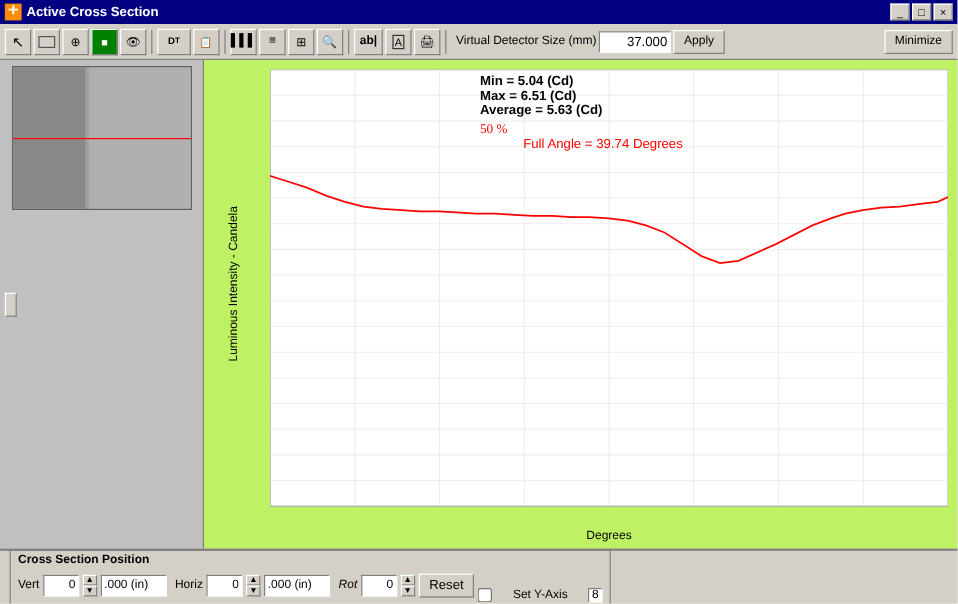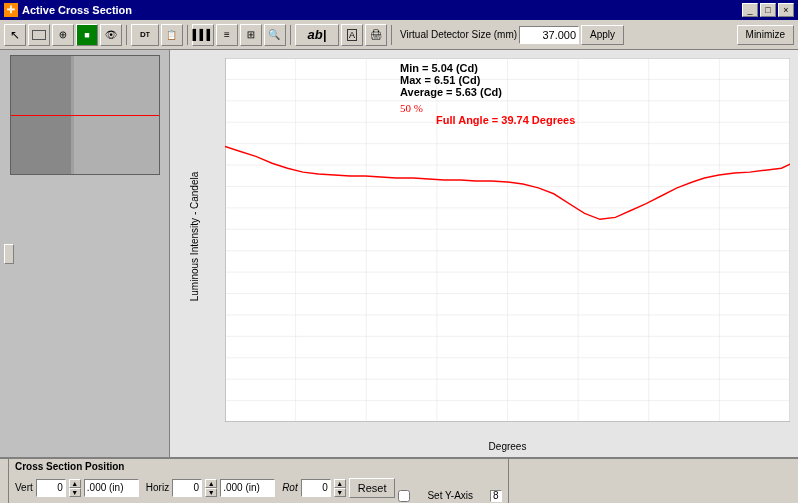--- a/index.html
+++ b/index.html
@@ -90,21 +90,21 @@
       top: 50%;
       transform: translateY(-50%);
       width: 10px;
       height: 20px;
       background: #d4d0c8;
       border: 1px solid; border-color: #fff #808080 #808080 #fff;
     }
 
     .chart-area {
       flex: 1;
-      background: #e5e5e5;
+      background: #bef264;
       position: relative;
       padding: 8px 10px 30px 60px;
     }
 
     .y-axis-label {
       position: absolute;
       left: 10px;
       top: 50%;
       transform: translateY(-50%) rotate(-90deg);
       transform-origin: center center;
@@ -198,21 +198,21 @@
   <div class="toolbar-btn">
     <span style="font-size:10px;">≡</span>
   </div>
   <div class="toolbar-btn">
     <span style="font-size:10px;">⊞</span>
   </div>
   <div class="toolbar-btn">
     <span style="font-size:10px;">🔍</span>
   </div>
   <div class="toolbar-sep"></div>
-  <div class="toolbar-btn" style="font-size:13px; font-weight:bold; width:44px;font-style:italic;">ab|</div>
+  <div class="toolbar-btn" style="font-size:10px; font-weight:bold; width:24px;">ab|</div>
   <div class="toolbar-btn">
     <span style="font-size:9px; border:1px solid #333; padding:0 1px;">A</span>
   </div>
   <div class="toolbar-btn">
     <span style="font-size:10px;">🖨</span>
   </div>
   <div class="toolbar-sep"></div>
   <span class="toolbar-label">Virtual Detector Size (mm)</span>
   <input class="toolbar-input" type="text" value="37.000" style="">
   <button class="apply-btn">Apply</button>
@@ -451,21 +451,21 @@
         <text x="577.5" y="385">12.000</text>
         <text x="660" y="385">16.000</text>
       </g>
     </svg>
 
     <div style="position:absolute; top:12px; left:230px; font-size:11px; font-weight:bold;">
       <div>Min = 5.04 (Cd)</div>
       <div>Max = 6.51 (Cd)</div>
       <div>Average = 5.63 (Cd)</div>
       <div style="color:red; font-weight:normal; margin-top:4px;font-family:Liberation Serif, serif;">50 %</div>
-      <div style="color:red; font-weight:bold;padding-left:36px;">Full Angle = 39.74 Degrees</div>
+      <div style="color:red; font-weight:normal;padding-left:36px;">Full Angle = 39.74 Degrees</div>
     </div>
 
     <div style="position:absolute; bottom:5px; left:55px; right:8px; text-align:center; font-size:10px;">Degrees</div>
 
     <div style="position:absolute; left:0px; top:0; bottom:35px; width:50px; display:flex; align-items:center; justify-content:center;">
       <span style="transform:rotate(-90deg); white-space:nowrap; font-size:10px; display:block; transform-origin:center center;">Luminous Intensity - Candela</span>
     </div>
 
   </div>
 </div>

